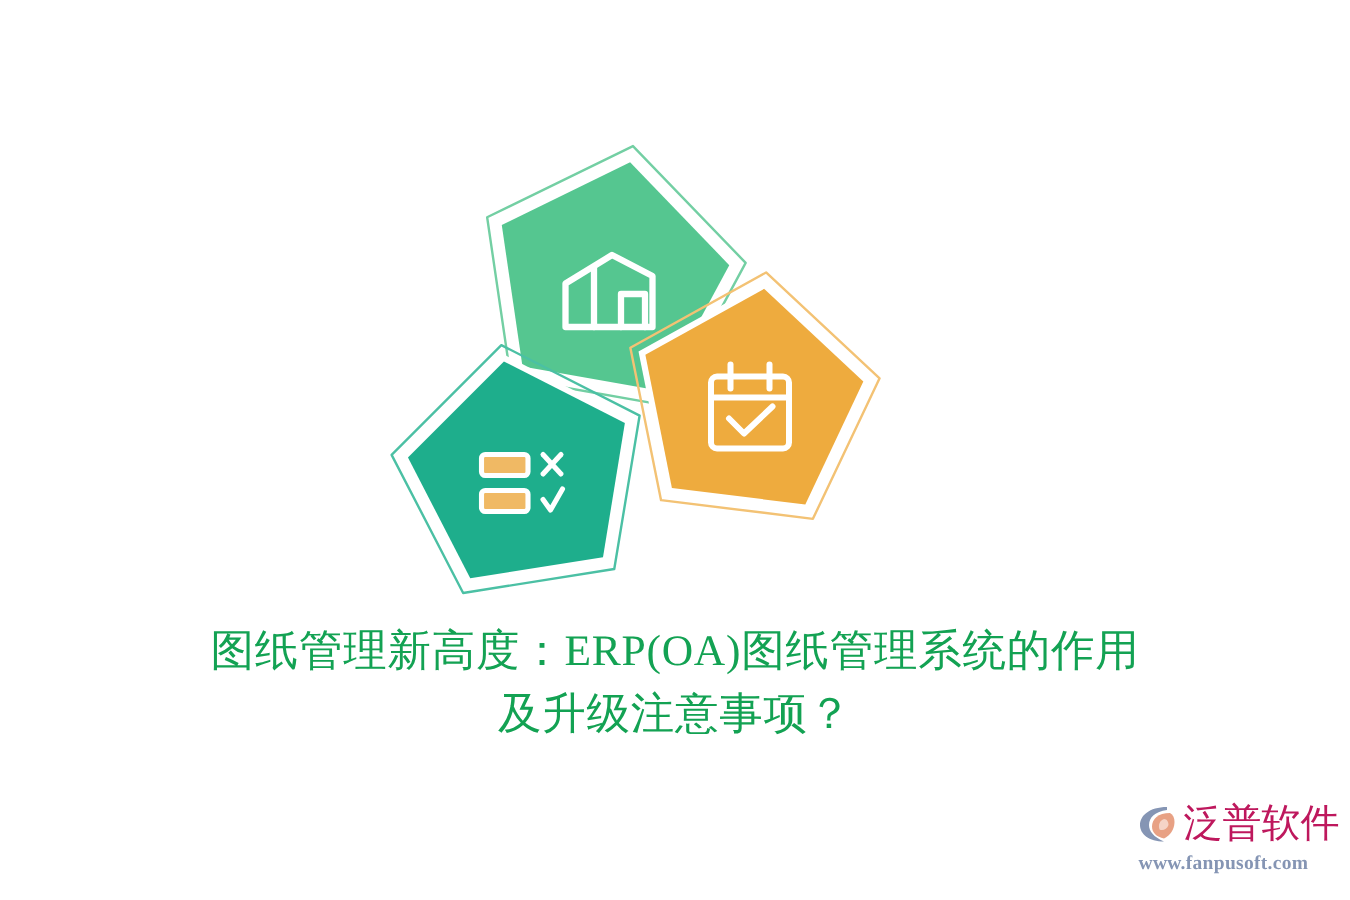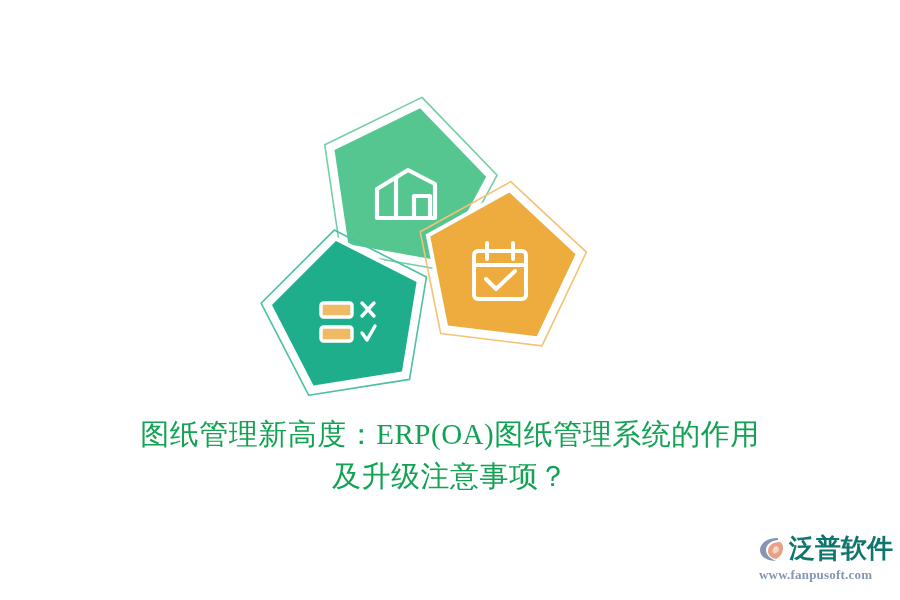--- a/index.html
+++ b/index.html
@@ -65,22 +65,22 @@
     width: 30px;
     height: 30px;
     flex: 0 0 30px;
     position: relative;
     margin-right: 2px;
   }
   #brand-mark svg { display: block; }
   #brand-name {
     font-family: "Liberation Serif", "DejaVu Serif", serif;
     font-size: 26px;
-    font-weight: bold;
-    color: #0f766e;
+    font-weight: normal;
+    color: #be185d;
     letter-spacing: 0px;
     line-height: 30px;
     white-space: nowrap;
   }
   #brand-url {
     font-family: "Liberation Serif", "DejaVu Serif", serif;
     font-size: 13px;
     font-weight: bold;
     color: #8595b4;
     letter-spacing: 0.2px;

